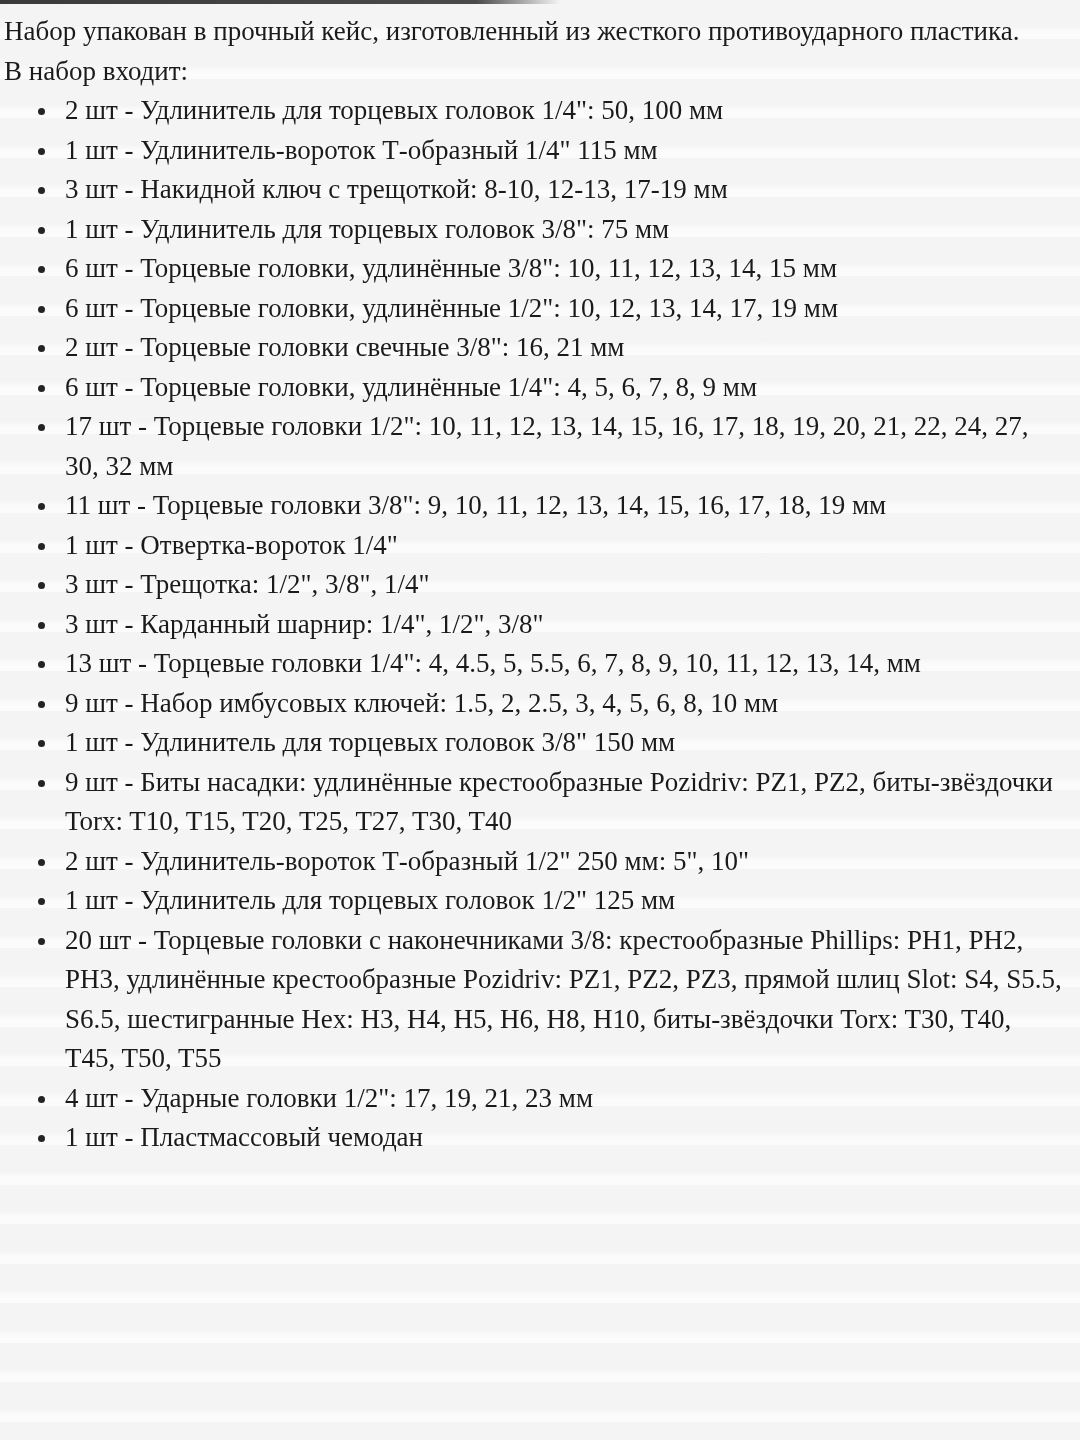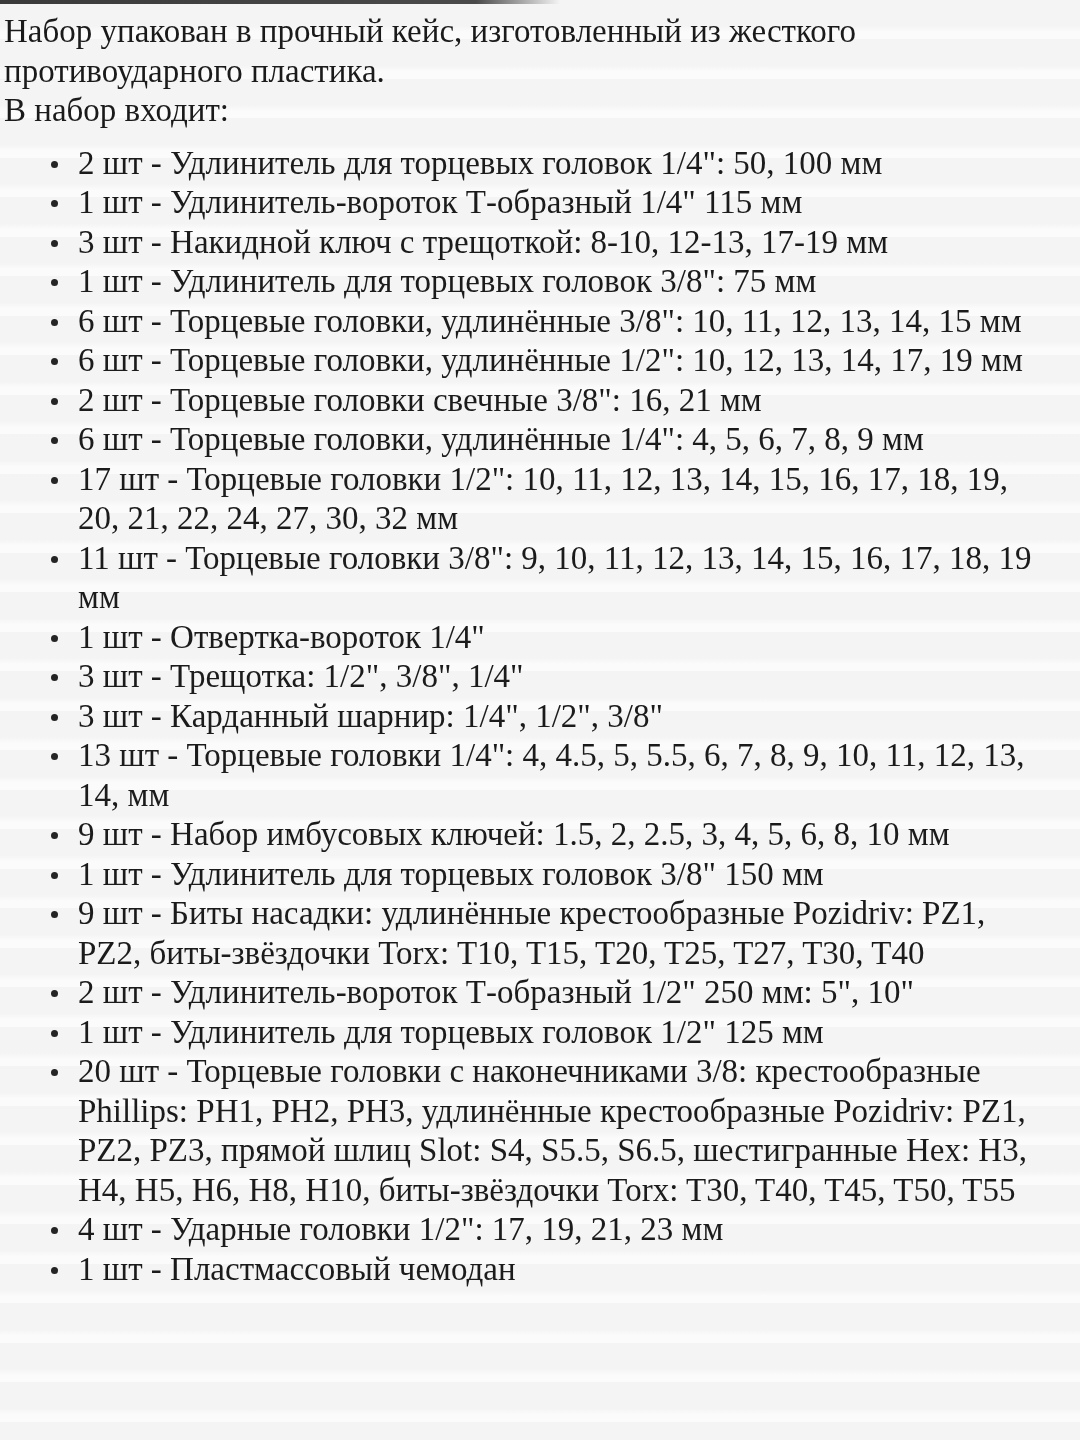--- a/index.html
+++ b/index.html
@@ -29,29 +29,29 @@
     width: 560px;
     height: 4px;
     background: linear-gradient(to right, #3a3a3a 0%, #4a4a4a 85%, rgba(74,74,74,0) 100%);
   }
   .doc {
     position: relative;
     box-sizing: border-box;
     width: 1080px;
     height: 1440px;
     padding: 12px 16px 0 4px;
-    font-size: 33px;
+    font-size: 27px;
     line-height: 39.5px;
   }
   .intro-paragraph, .list-heading {
     margin: 0;
   }
   ul.kit-list {
     list-style: none;
-    margin: 13px;
+    margin: 0;
     padding: 0;
   }
   ul.kit-list li {
     position: relative;
     padding-left: 61px; 
   }
   ul.kit-list li::before {
     content: "";
     position: absolute;
     left: 34px;           

